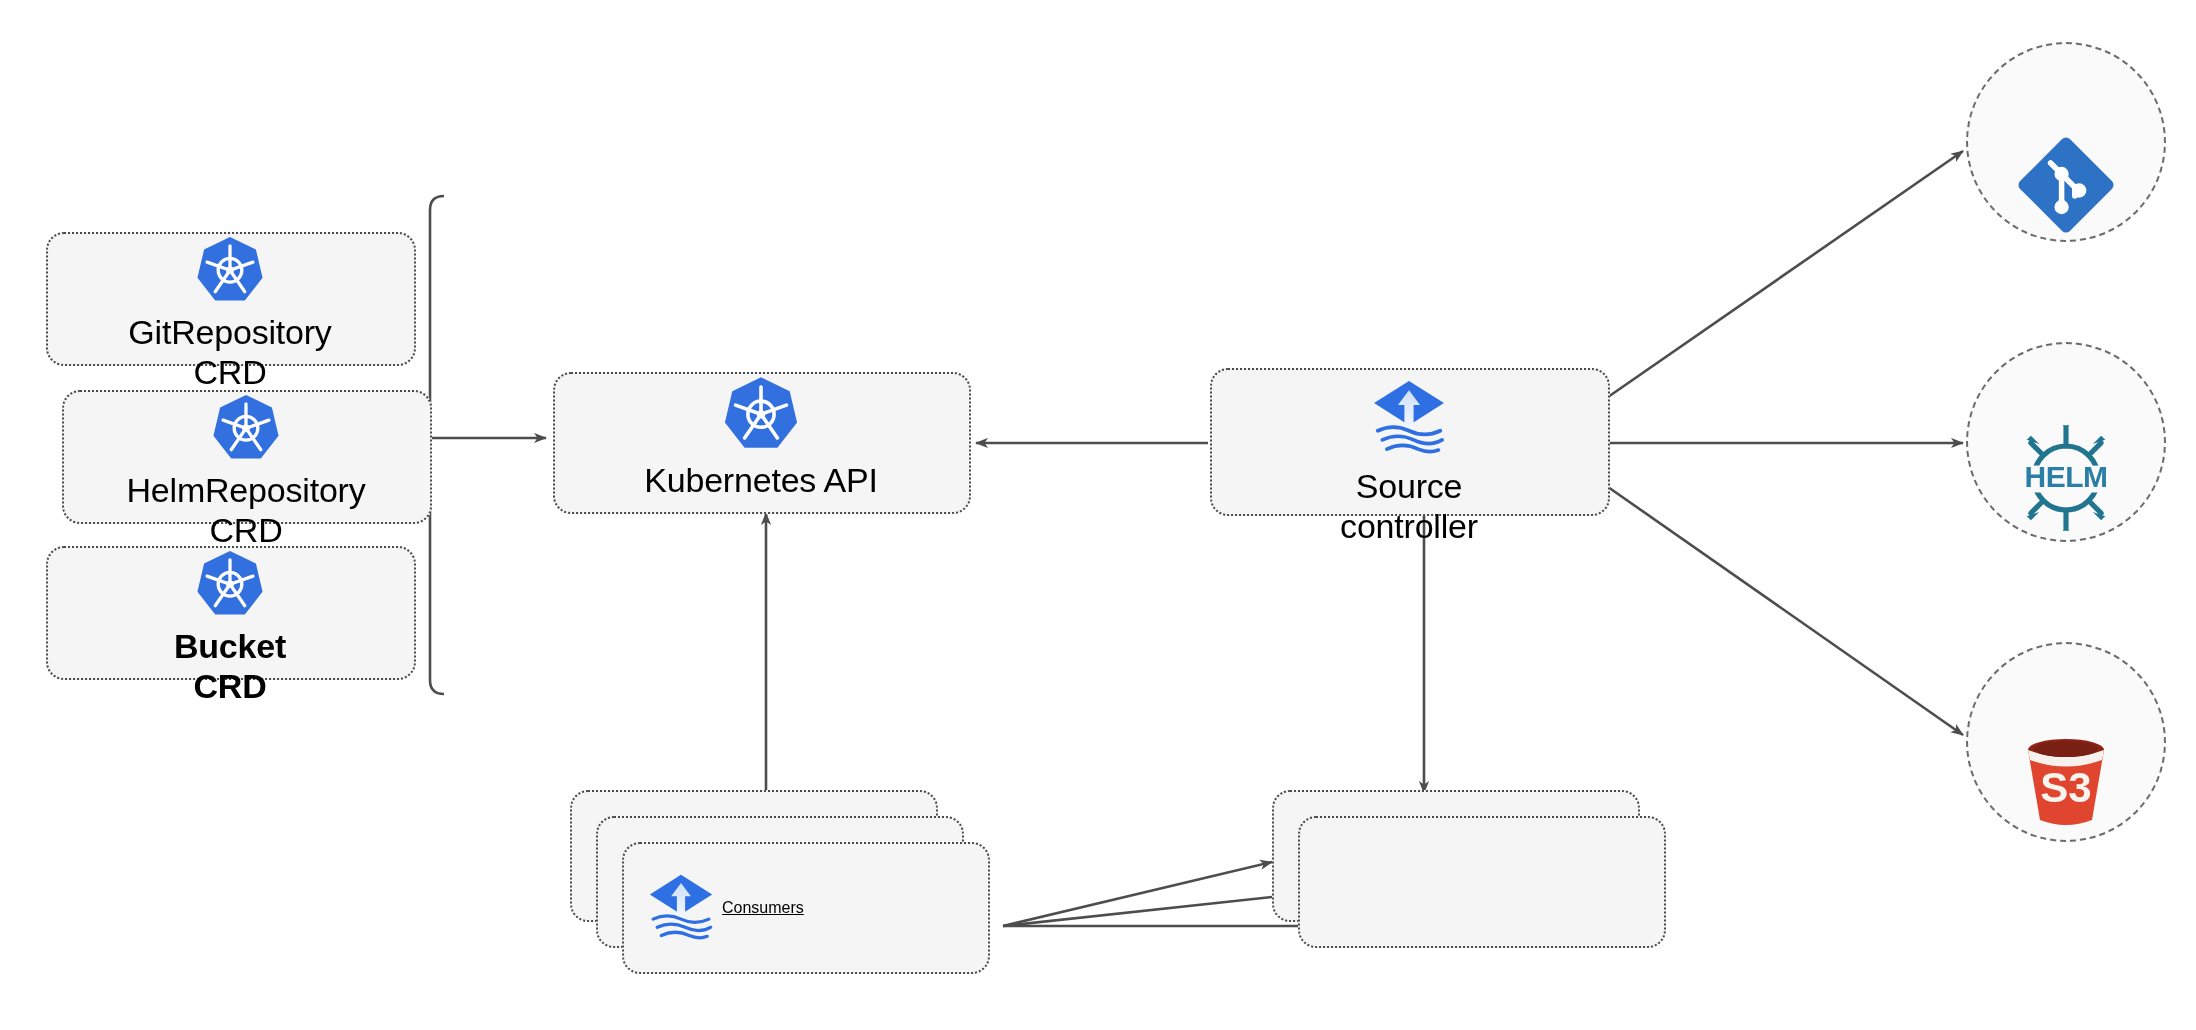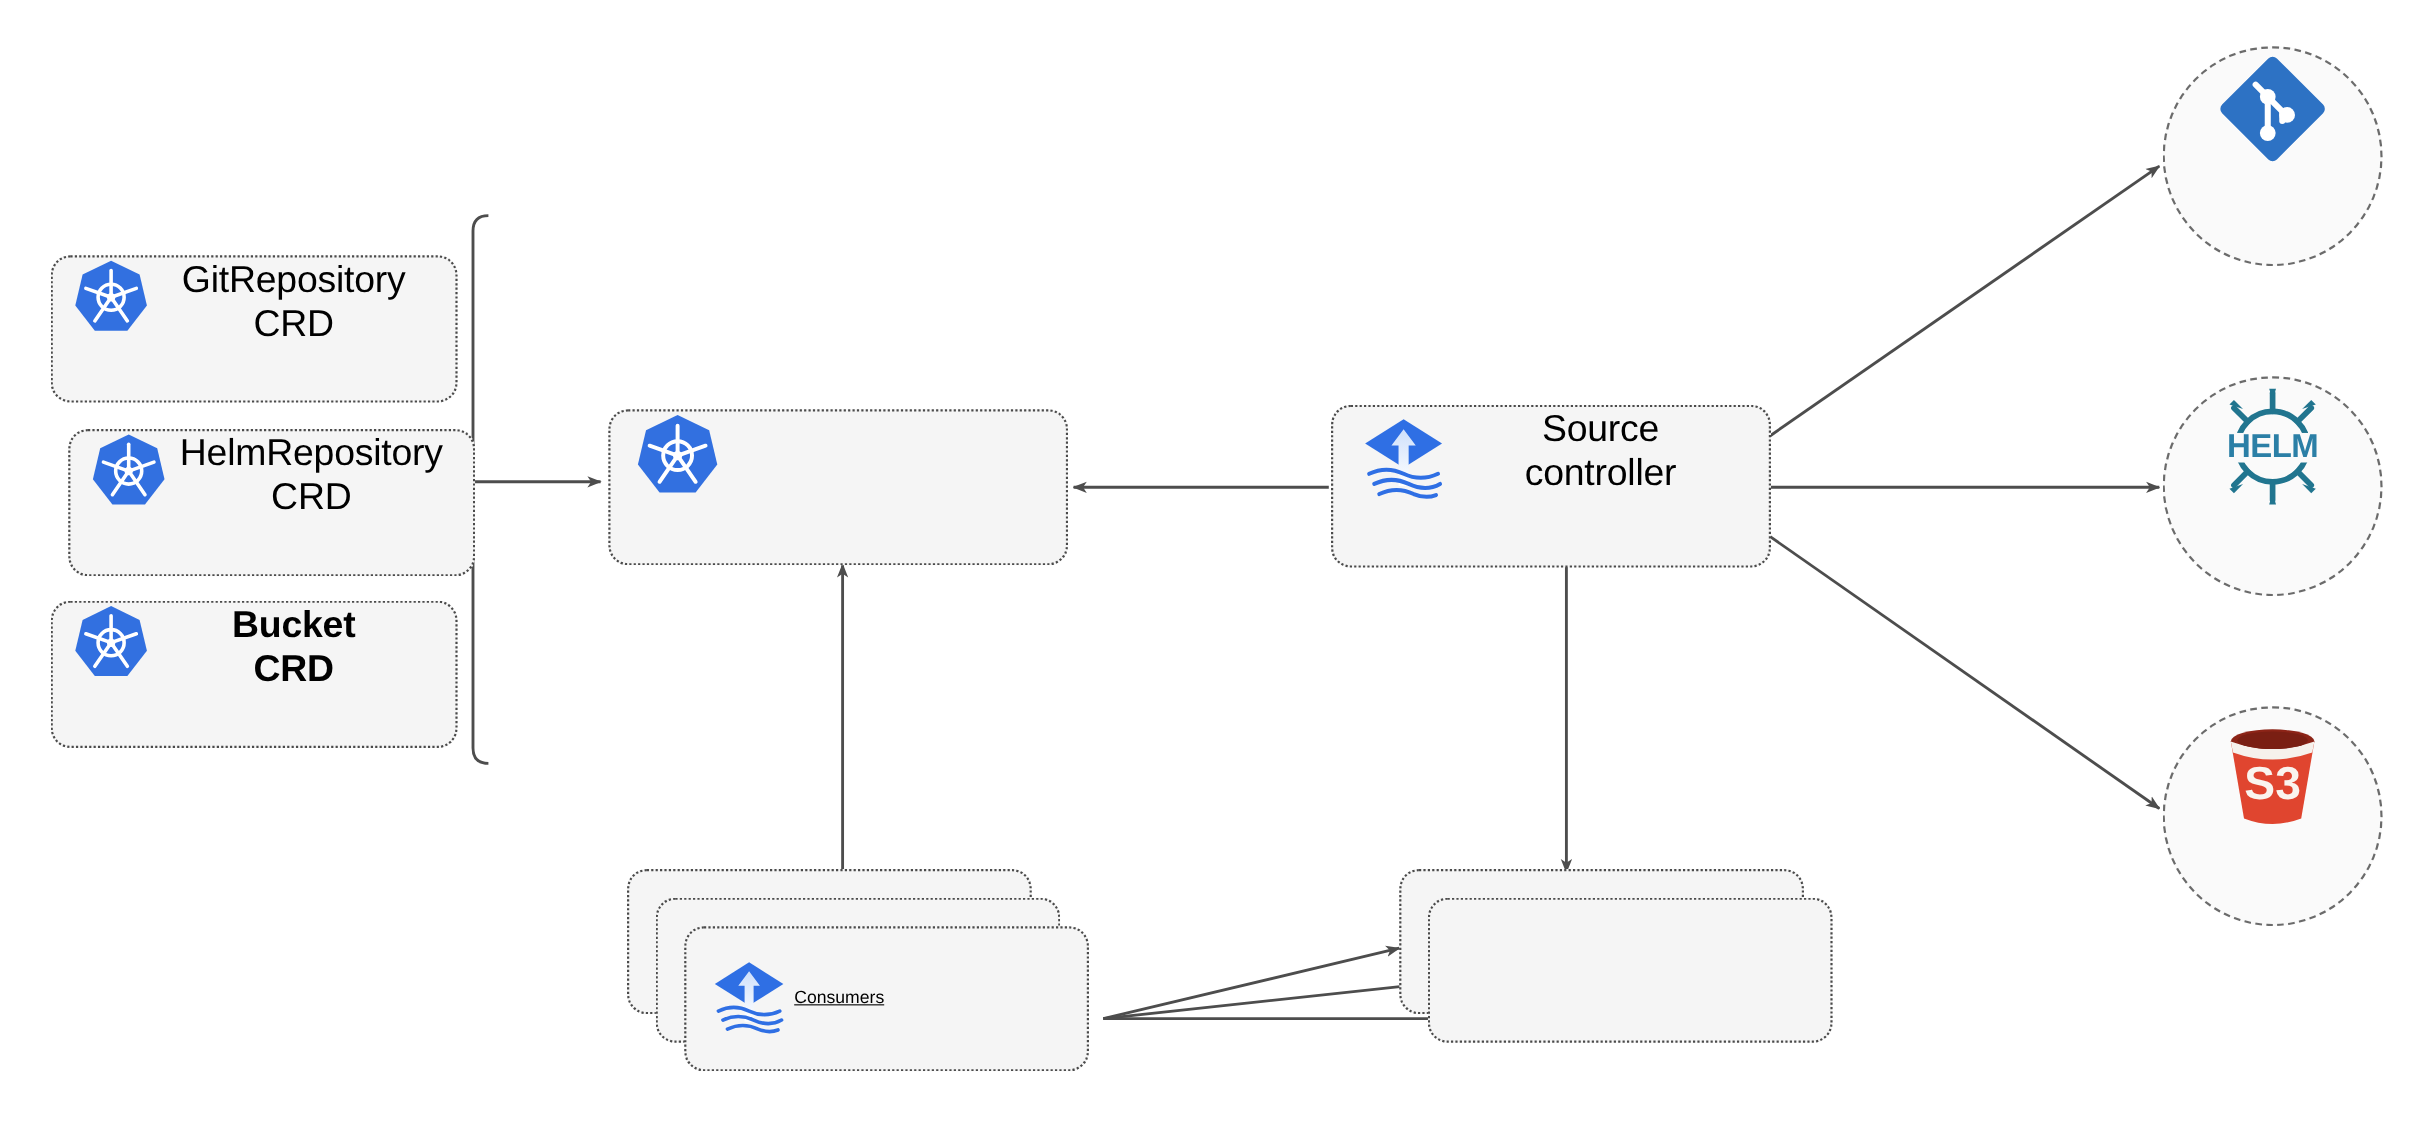--- a/index.html
+++ b/index.html
@@ -20,21 +20,23 @@
   }
 
   
   .node {
     position: absolute;
     background: #f5f5f5;
     border: 2px dotted #4a4a4a;
     border-radius: 18px;
     box-sizing: border-box;
     display: flex;
+    align-items: center;
     z-index: 5;
+    flex-direction: column;
   }
   .node .label {
     color: #000000;
     font-size: 34px;
     line-height: 1.18;
     text-align: center;
     flex: 1 1 auto;
     white-space: pre-line;
     letter-spacing: -0.2px;
   }
@@ -65,21 +67,21 @@
   .stack .sheet.back { z-index: 1; }
 
   
   .circle {
     position: absolute;
     border: 2px dashed #6b6b6b;
     border-radius: 50%;
     background: #fafafa;
     box-sizing: border-box;
     display: flex;
-    align-items: flex-start;
+    align-items: flex-end;
     justify-content: center;
     z-index: 5;
   }
 
   
   #wires {
     position: absolute;
     left: 0; top: 0;
     width: 2196px;
     height: 1030px;
@@ -188,20 +190,21 @@
           <circle cx="50" cy="49" r="16"></circle>
           <path d="M50,49 L50,16"></path>
             <path d="M50,49 L81,38"></path>
           <path d="M50,49 L70,78"></path>
             <path d="M50,49 L30,78"></path>
           <path d="M50,49 L19,38"></path>
         </g>
         <circle cx="50" cy="49" r="5.2" fill="#ffffff"></circle>
       </svg>
     </span>
+    <span class="label">Kubernetes API</span>
   </div>
 
   <div class="node" style="left:1210px; top:368px; width:400px; height:148px; padding:0 20px 0 18px;">
     <span class="ico">
       <svg width="92" height="92" viewBox="0 0 100 100">
         <defs>
           <linearGradient id="fxArrow" x1="0" y1="0" x2="0" y2="1">
             <stop offset="0" stop-color="#cfe0fb"></stop>
             <stop offset="1" stop-color="#ffffff"></stop>
           </linearGradient>

